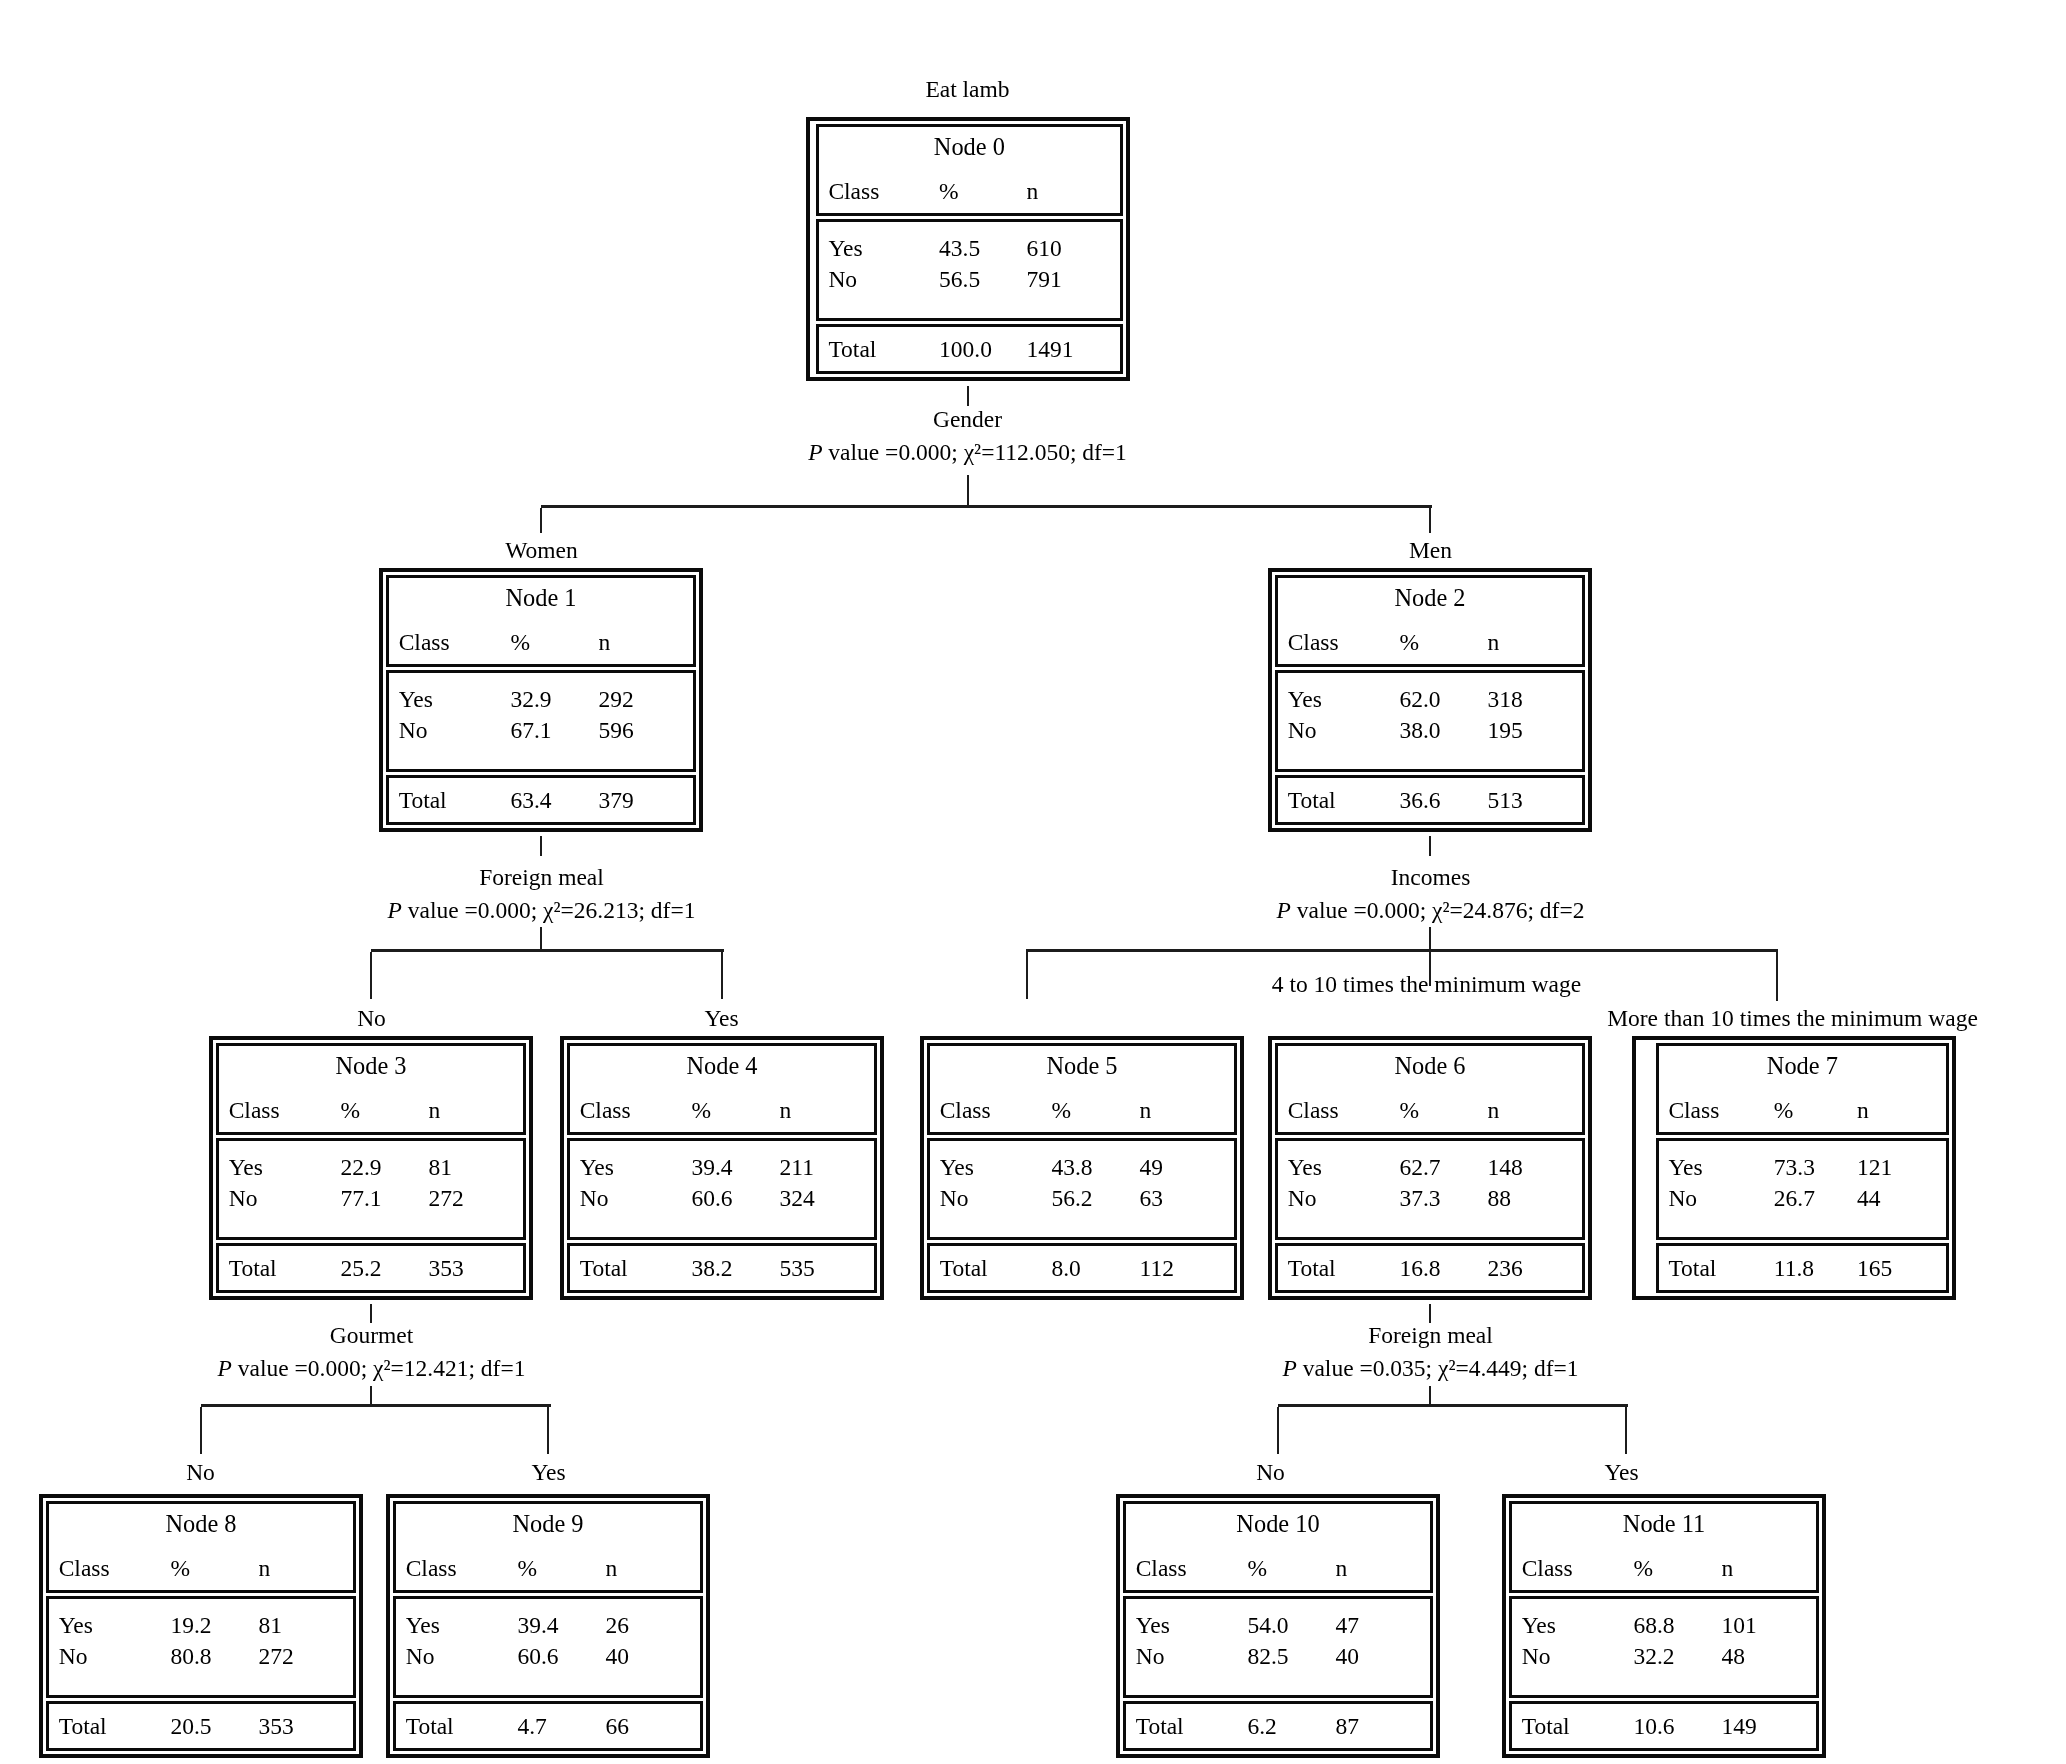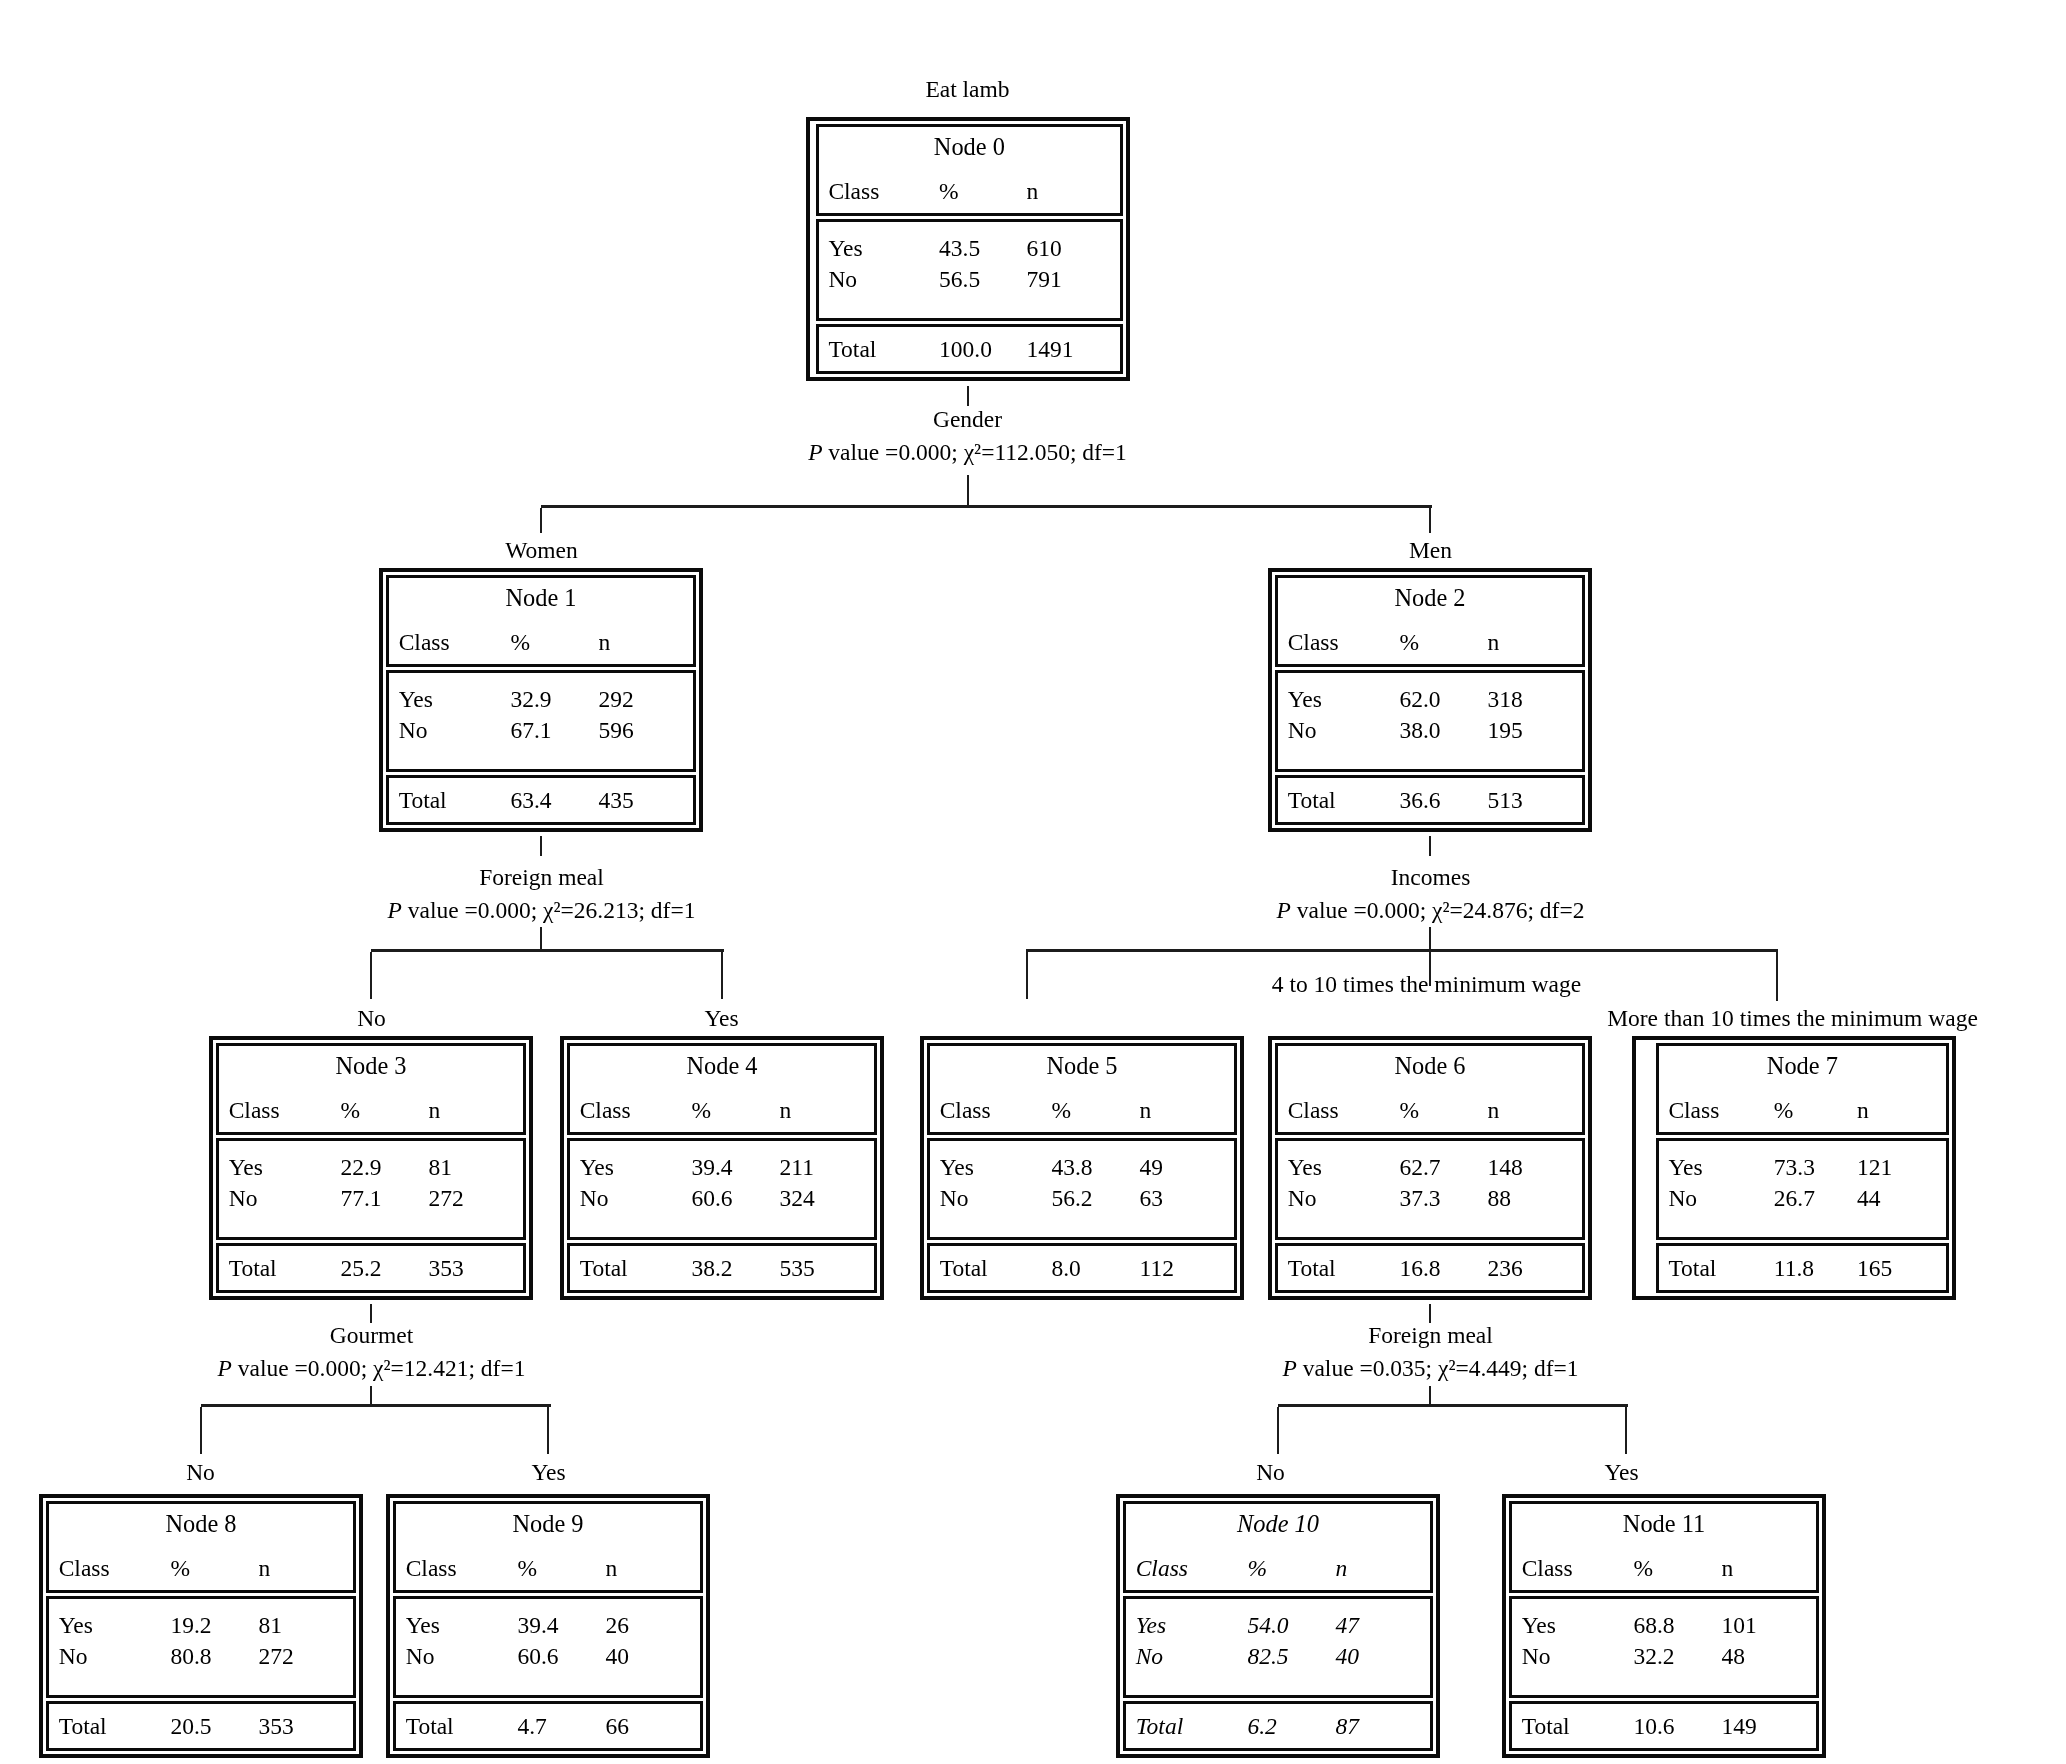--- a/index.html
+++ b/index.html
@@ -120,21 +120,21 @@
       <div class="row">
         <span class="c1">No</span>
         <span class="c2">67.1</span>
         <span class="c3">596</span>
       </div>
     </div>
     <div class="sec tot">
       <div class="row">
         <span class="c1">Total</span>
         <span class="c2">63.4</span>
-        <span class="c3">435</span>
+        <span class="c3">379</span>
       </div>
     </div>
   </div>
 <div class="blabel" style="left: 269px; top: 535px;">Women</div>
   <div class="node" style="left: 1268px; top: 568px;">
     <div class="sec head">
       <div class="ntitle">Node 2</div>
       <div class="row hdr">
         <span class="c1">Class</span>
         <span class="c2">%</span>
@@ -364,21 +364,21 @@
     </div>
     <div class="sec tot">
       <div class="row">
         <span class="c1">Total</span>
         <span class="c2">4.7</span>
         <span class="c3">66</span>
       </div>
     </div>
   </div>
 <div class="blabel" style="left: 276px; top: 1457px;">Yes</div>
-  <div class="node" style="left: 1116px; top: 1494px; font-style: italic;">
+  <div class="node" style="left: 1116px; top: 1494px;">
     <div class="sec head">
       <div class="ntitle">Node 10</div>
       <div class="row hdr">
         <span class="c1">Class</span>
         <span class="c2">%</span>
         <span class="c3">n</span>
       </div>
     </div>
     <div class="sec mid">
       <div class="row">

